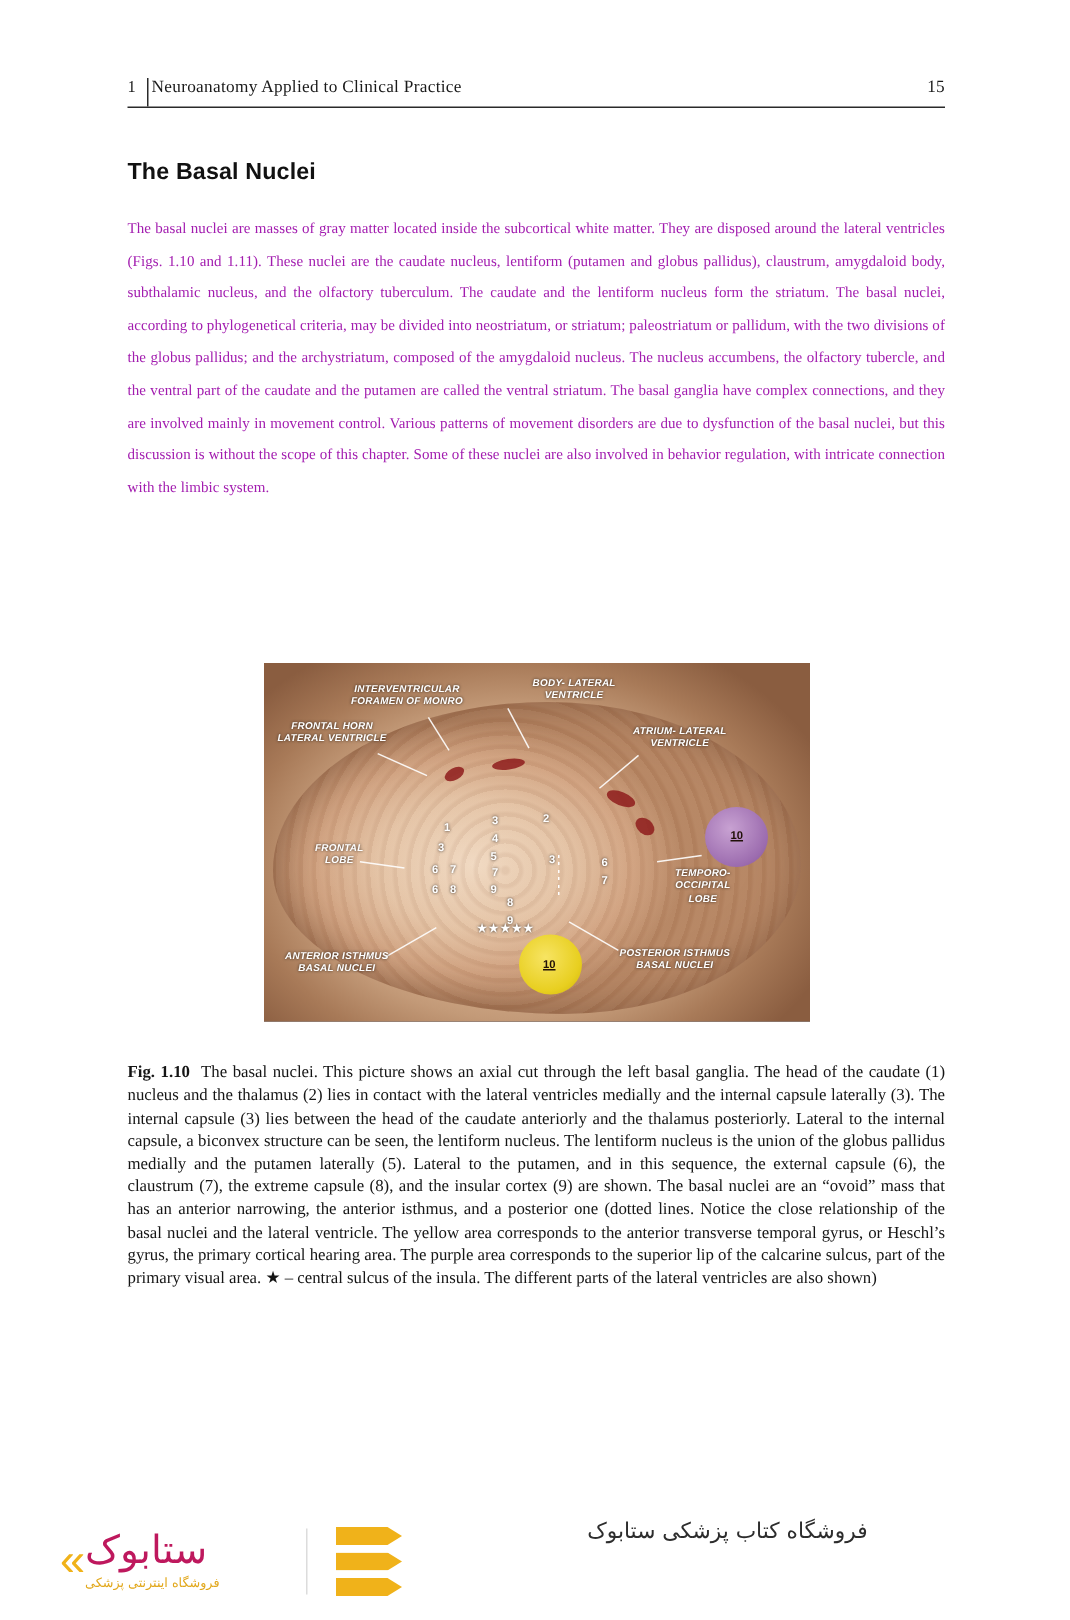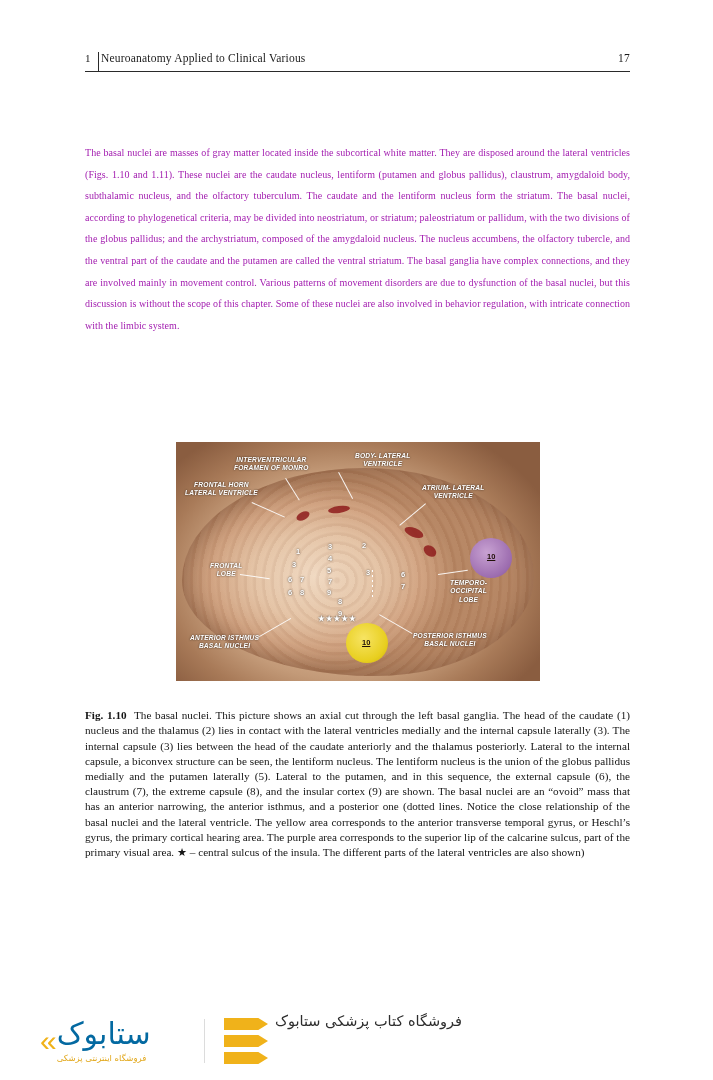--- a/index.html
+++ b/index.html
@@ -241,22 +241,22 @@
     line-height: 1;
     letter-spacing: -6px;
   }
   .logo-farsi {
     display: flex;
     flex-direction: column;
     align-items: flex-start;
   }
   .logo-farsi-main {
     font-family: "DejaVu Sans", sans-serif;
-    font-size: 30px;
-    color: #0369a1;
+    font-size: 26px;
+    color: #be185d;
     line-height: 1;
     direction: rtl;
   }
   .logo-farsi-sub {
     font-family: "DejaVu Sans", sans-serif;
     font-size: 8.5px;
     color: #e2a81c;
     direction: rtl;
     margin-top: 4px;
   }
@@ -282,21 +282,21 @@
     display: block;
     height: 12px;
     background: #f0b21a;
     clip-path: polygon(0 0, 78% 0, 100% 50%, 78% 100%, 0 100%);
   }
   .footer-text {
     position: absolute;
     right: 18px;
     top: 12px;
     width: 420px;
-    text-align: left;
+    text-align: center;
   }
   .footer-farsi {
     font-family: "DejaVu Sans", sans-serif;
     font-size: 14.5px;
     color: #2d2d2d;
     direction: rtl;
     line-height: 1.2;
   }
   .footer-url {
     font-family: "Liberation Sans", sans-serif;
@@ -306,26 +306,27 @@
     margin-top: 8px;
   }
 </style>
 </head>
 <body>
 
 <div class="page">
 
   <div class="running-head">
     <span class="rh-chapter-num">1</span>
-    <span class="rh-title">Neuroanatomy Applied to Clinical Various</span>
-    <span class="rh-page-num">17</span>
+    <span class="rh-title">Neuroanatomy Applied to Clinical Practice</span>
+    <span class="rh-page-num">15</span>
   </div>
   <div class="rule"></div>
   <div class="rule-tick"></div>
 
+  <h2 class="section-heading">The Basal Nuclei</h2>
 
   <p class="body-paragraph">The basal nuclei are masses of gray matter located inside the subcortical white matter. They are disposed around the lateral ventricles (Figs. 1.10 and 1.11). These nuclei are the caudate nucleus, lentiform (putamen and globus pallidus), claustrum, amygdaloid body, subthalamic nucleus, and the olfactory tuberculum. The caudate and the lentiform nucleus form the striatum. The basal nuclei, according to phylogenetical criteria, may be divided into neostriatum, or striatum; paleostriatum or pallidum, with the two divisions of the globus pallidus; and the archystriatum, composed of the amygdaloid nucleus. The nucleus accumbens, the olfactory tubercle, and the ventral part of the caudate and the putamen are called the ventral striatum. The basal ganglia have complex connections, and they are involved mainly in movement control. Various patterns of movement disorders are due to dysfunction of the basal nuclei, but this discussion is without the scope of this chapter. Some of these nuclei are also involved in behavior regulation, with intricate connection with the limbic system.</p>
 
   <div class="figure">
     <div class="fig-photo">
       <div class="brain-mass">
         <div class="gyri"></div>
       </div>
       <div class="ventricle v1"></div>
       <div class="ventricle v2"></div>

